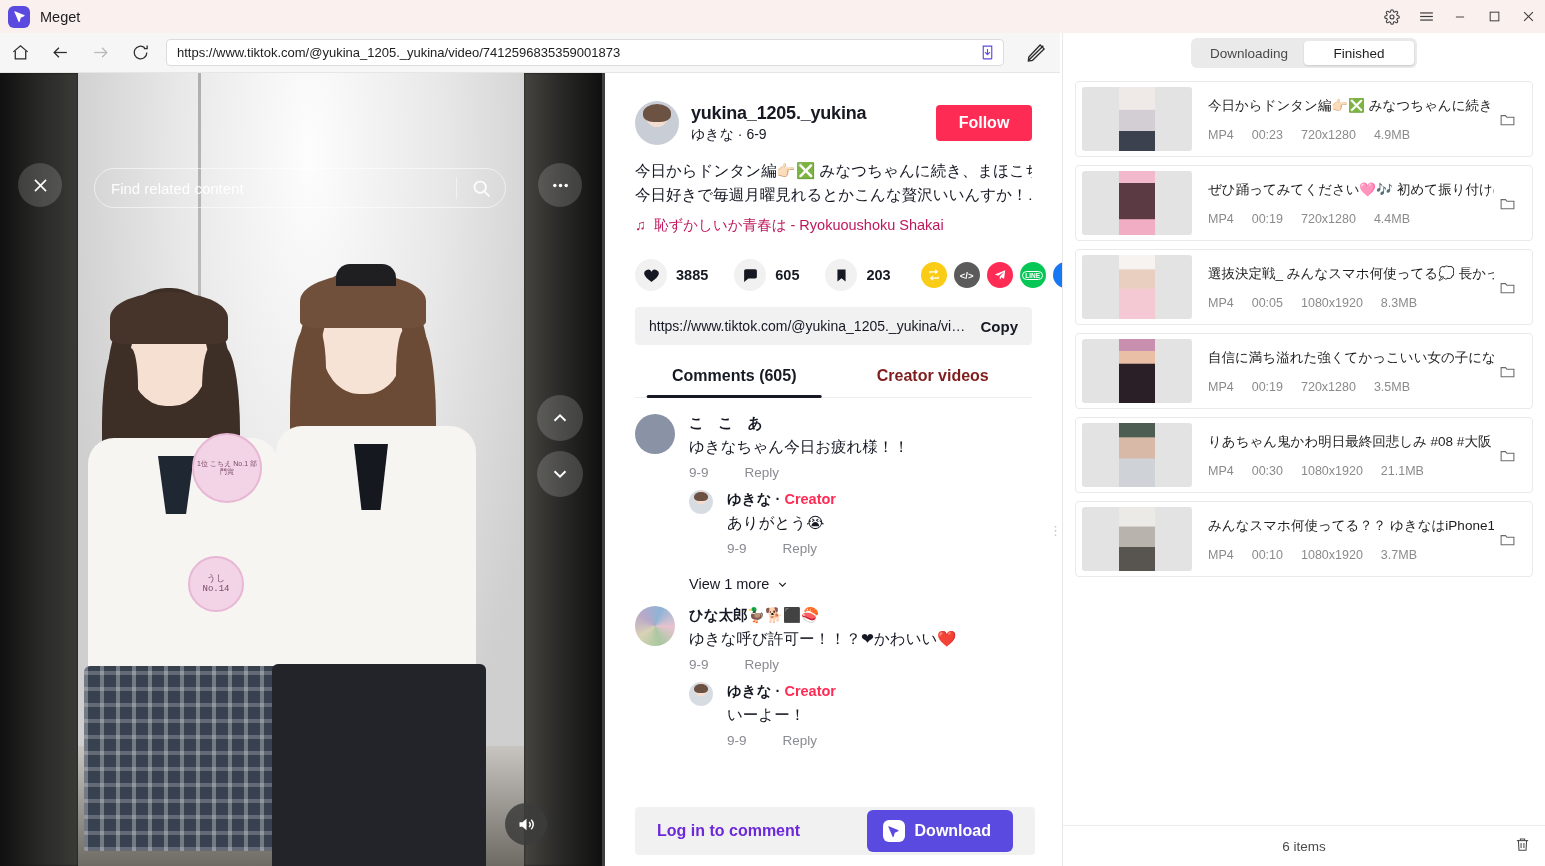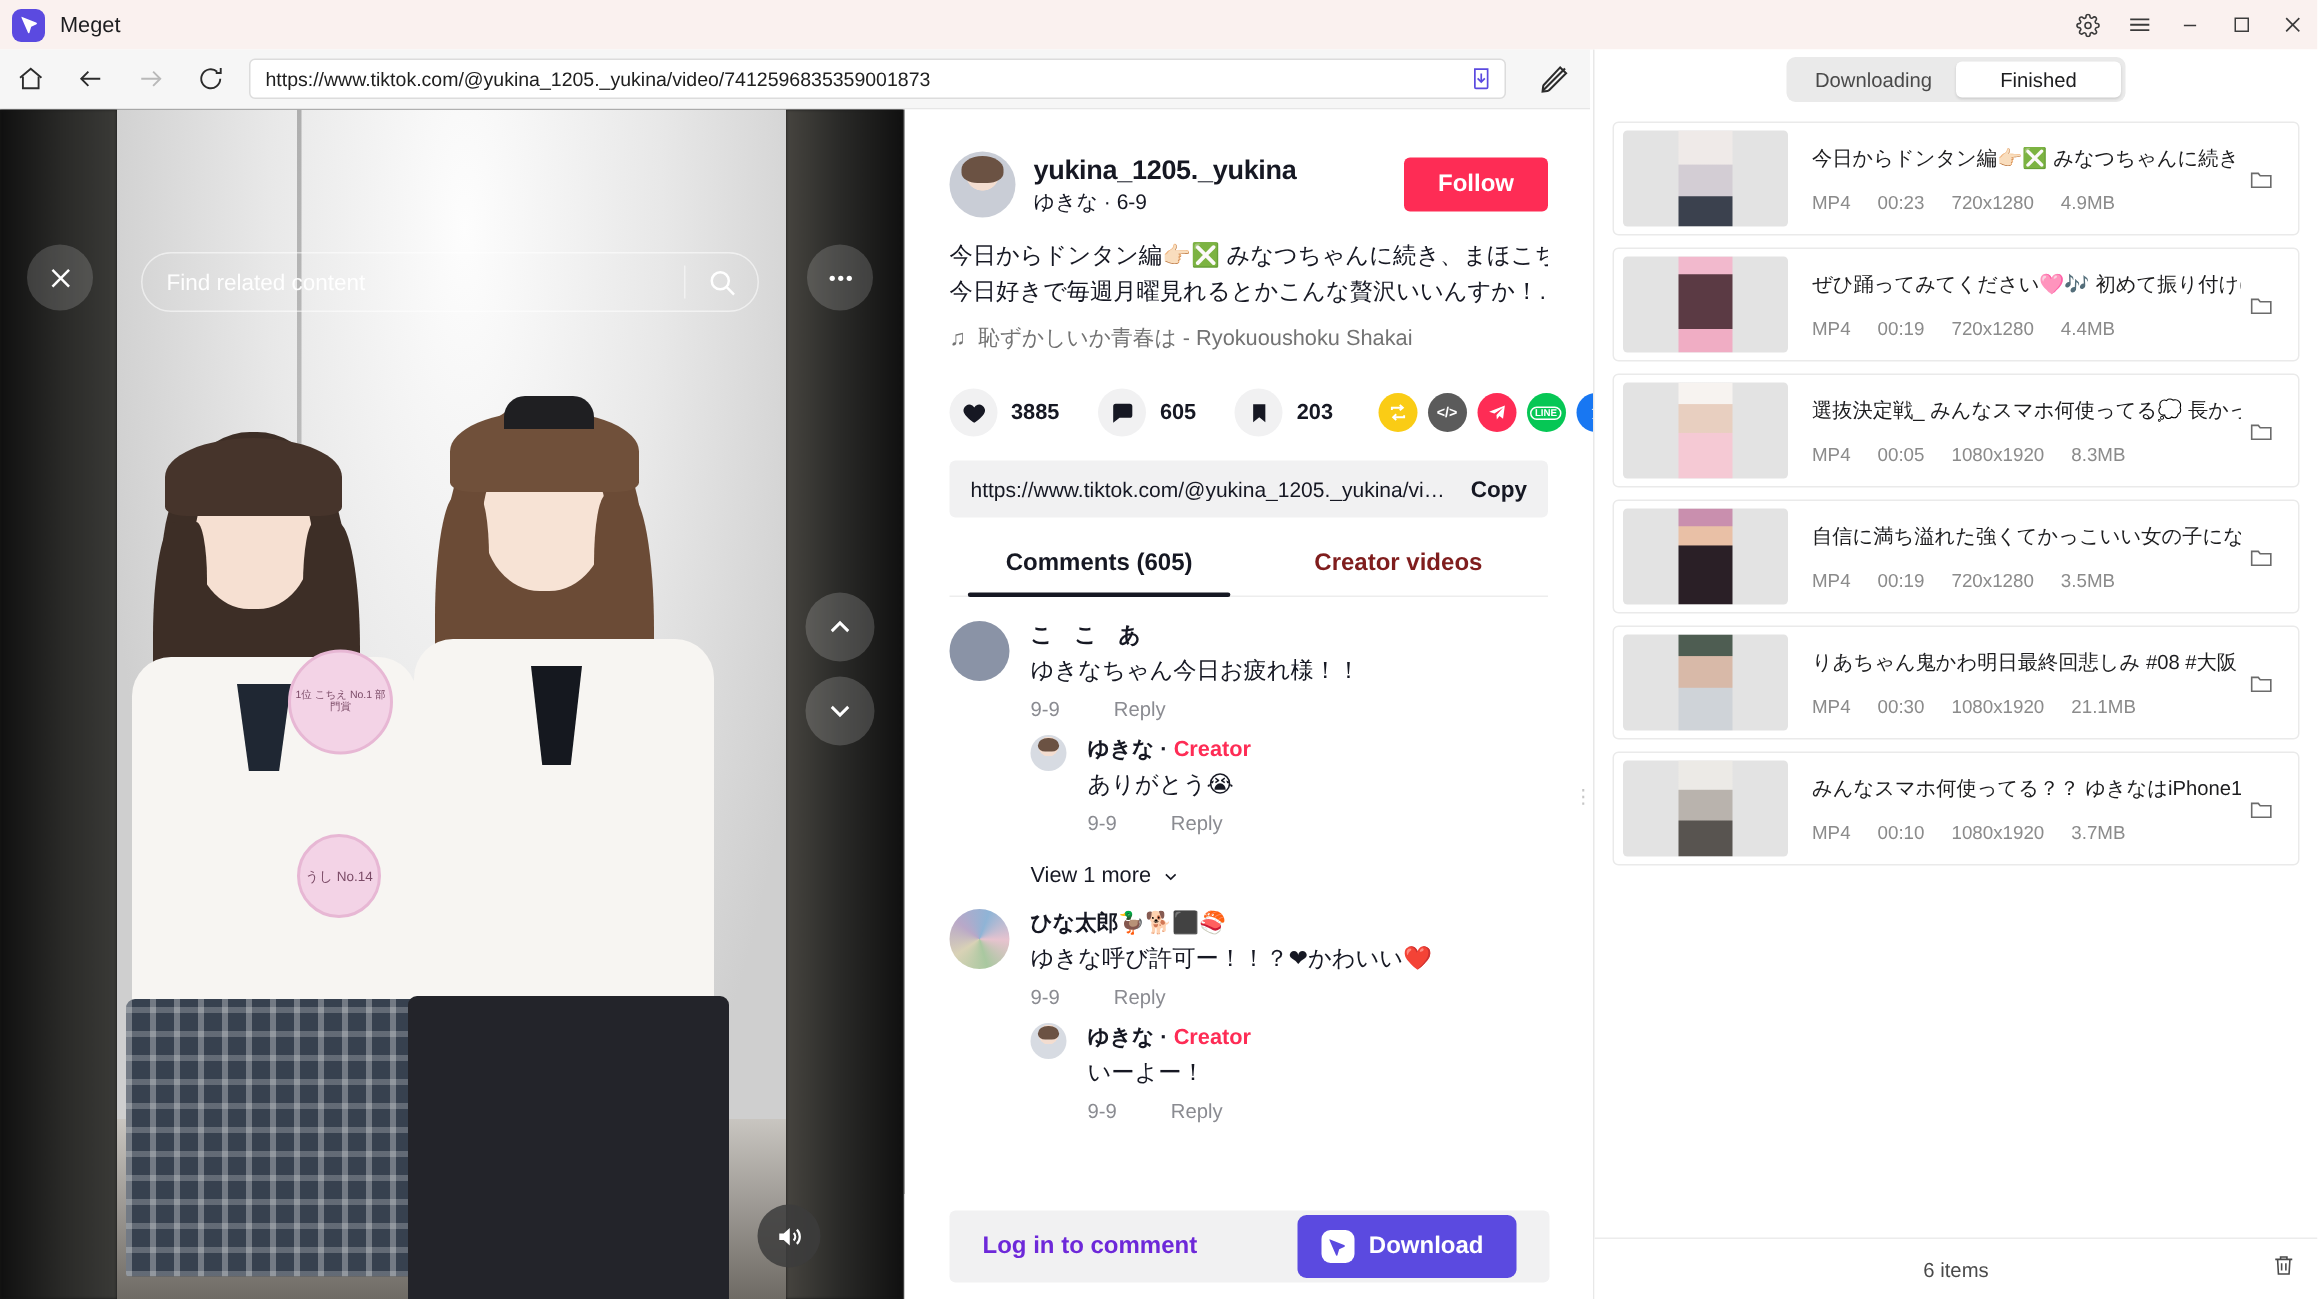--- a/index.html
+++ b/index.html
@@ -106,21 +106,21 @@
     display: flex; align-items: center; color: #fff;
   }
   .findbar .ph { flex: 1; padding-left: 16px; font-size: 15px; font-weight: normal;
     color: rgba(255,255,255,.95); }
   .findbar .divid { width: 1px; height: 22px; background: rgba(255,255,255,.5); }
   .findbar .sico { width: 48px; display: flex; align-items: center; justify-content: center; }
 
   
   .detail {
     position: absolute; left: 602px; top: 73px; width: 460px; height: 793px;
-    background: #fff; border-left: 1px solid #404040;
+    background: #fff; border-left: 3px solid #404040;
   }
   .detail-scroll { position: absolute; inset: 0 0 70px 0; overflow: hidden; }
   .dpad { padding: 0 30px; }
 
   .author-row { display: flex; align-items: center; padding-top: 28px; }
   .avatar-lg {
     width: 44px; height: 44px; border-radius: 50%; flex: none; overflow: hidden;
     background: radial-gradient(circle at 50% 34%, #f3ddd0 0 30%, #c9cdd6 31% 100%);
     position: relative;
   }
@@ -132,21 +132,21 @@
   .author-name { font-size: 18px; font-weight: bold; color: #161823; letter-spacing: -.2px; }
   .author-sub { font-size: 14px; color: #161823; margin-top: 2px; }
   .follow-btn {
     min-width: 96px; height: 36px; border-radius: 4px; background: #fe2c55; color: #fff;
     border: 0; font-size: 16px; font-weight: bold; cursor: default;
     font-family: inherit; padding: 0 14px; white-space: nowrap;
   }
 
   .caption { margin-top: 14px; font-size: 15.5px; line-height: 1.56; color: #161823;
     max-height: 50px; overflow: hidden; white-space: nowrap; }
-  .music { margin-top: 9px; font-size: 14.5px; color: #737373;
+  .music { margin-top: 9px; font-size: 14.5px; color: #be185d;
     white-space: nowrap; overflow: hidden; }
 
   .stats { display: flex; align-items: center; margin-top: 24px; }
   .stat { display: flex; align-items: center; margin-right: 26px; }
   .stat .bub {
     width: 32px; height: 32px; border-radius: 50%; background: #f1f1f2;
     display: flex; align-items: center; justify-content: center; color: #161823; cursor: default;
   }
   .stat .num { margin-left: 9px; font-size: 14.5px; font-weight: bold; color: #161823; }
   .shares { display: flex; align-items: center; margin-left: 4px; }
@@ -361,21 +361,21 @@
         <div class="hair" style="left:120px;top:60px;width:38px;height:210px;background:#3d2e26;border-radius:20% 40% 40% 40%;"></div>
         <div class="blouse" style="left:6px;top:150px;width:190px;height:240px;"></div>
         <div class="tie" style="left:76px;top:168px;width:36px;height:58px;clip-path:polygon(0 0,100% 0,78% 100%,22% 100%);"></div>
         <div class="skirt plaid" style="left:2px;top:378px;width:200px;height:185px;"></div>
         <div class="stickerbadge" style="left:110px;top:145px;width:70px;height:70px;">
           <span>1位
 こちえ
 No.1
 部門賞</span>
         </div>
-        <div class="stickerbadge" style="left:116px;top:268px;width:56px;height:56px;font-size:9px;">
+        <div class="stickerbadge" style="left:106px;top:268px;width:56px;height:56px;font-size:9px;font-family:Liberation Mono, monospace;">
           <span>うし
 No.14</span>
         </div>
       </div>
 
       <div class="fig" style="left:186px;top:195px;width:235px;height:600px;">
         <div class="hair" style="left:34px;top:0;width:130px;height:190px;background:#6b4b36;"></div>
         <div class="head" style="left:58px;top:26px;width:82px;height:100px;background:#f7e3d5;"></div>
         <div class="hair" style="left:36px;top:6px;width:126px;height:54px;background:#70503a;border-radius:50% 50% 12% 12%;"></div>
         <div class="hair" style="left:26px;top:62px;width:36px;height:205px;background:#6b4b36;border-radius:40% 20% 40% 40%;"></div>

